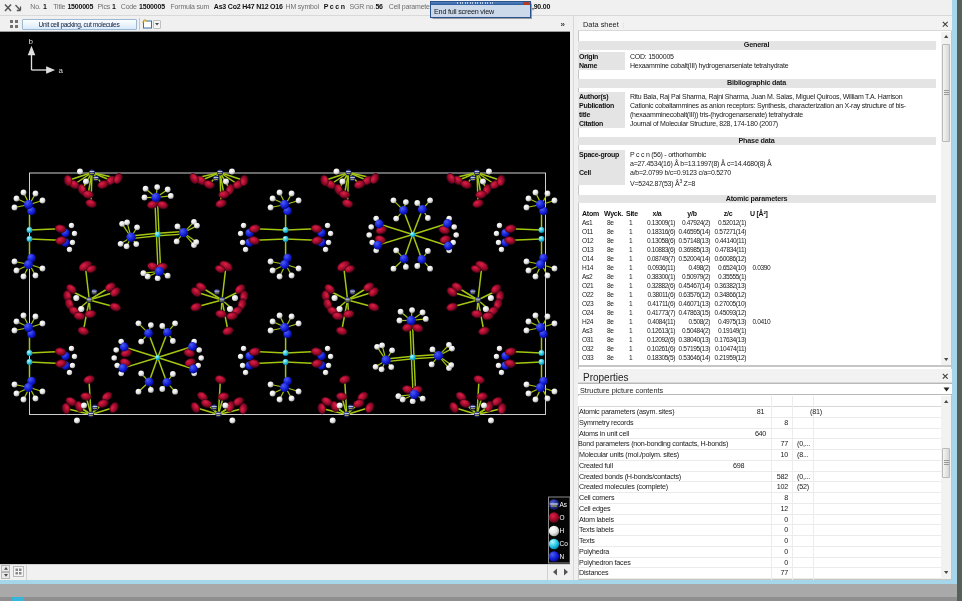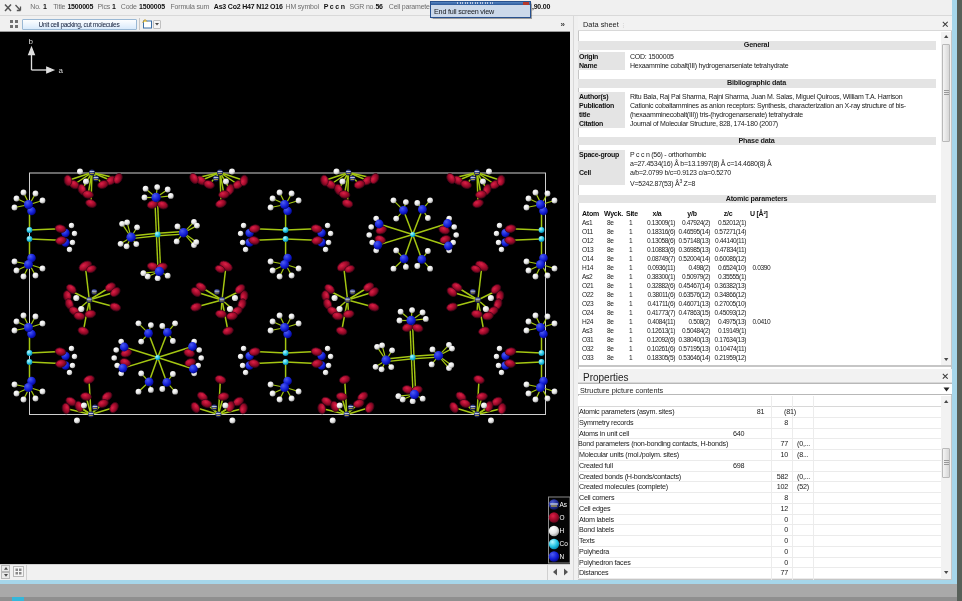--- a/index.html
+++ b/index.html
@@ -1152,29 +1152,29 @@
 <svg class="ab" style="left:943px;top:387px" width="7" height="5" viewBox="0 0 7 5">
     <path d="M0.5 0.5 L6.5 0.5 L3.5 4.5 Z" fill="#222"></path>
   </svg>
 <div style="position:absolute;left:578px;top:395.5px;width:363px;height:11.5px;background:#fff;border-bottom:1px solid #d8d8d8"></div>
 <div style="position:absolute;left:770.7px;top:395.5px;width:1px;height:184px;background:#ececec"></div>
 <div style="position:absolute;left:791.9px;top:395.5px;width:1px;height:184px;background:#ececec"></div>
 <div style="position:absolute;left:812.7px;top:395.5px;width:1px;height:184px;background:#ececec"></div>
 <div class="prow" style="top:407.3px">
     <span style="position:absolute;left:1px">Atomic parameters (asym. sites)</span>
     <span style="position:absolute;left:155px;width:55px;text-align:center">81</span>
-    <span style="position:absolute;left:206px">(81)</span>
+    <span style="position:absolute;left:232px">(81)</span>
   </div>
 <div class="prow" style="top:418.03000000000003px">
     <span style="position:absolute;left:1px">Symmetry records</span>
     <span style="position:absolute;left:155px;width:55px;text-align:right">8</span>
   </div>
 <div class="prow" style="top:428.76000000000005px">
     <span style="position:absolute;left:1px">Atoms in unit cell</span>
-    <span style="position:absolute;left:155px;width:55px;text-align:left">640</span>
+    <span style="position:absolute;left:155px;width:55px;text-align:center">640</span>
   </div>
 <div class="prow" style="top:439.49000000000007px">
     <span style="position:absolute;left:0">Bond parameters (non-bonding contacts, H-bonds)</span>
     <span style="position:absolute;left:155px;width:55px;text-align:right">77</span>
     <span style="position:absolute;left:219px">(0,...</span>
   </div>
 <div class="prow" style="top:450.2200000000001px">
     <span style="position:absolute;left:1px">Molecular units (mol./polym. sites)</span>
     <span style="position:absolute;left:155px;width:55px;text-align:right">10</span>
     <span style="position:absolute;left:219px">(8...</span>
@@ -1199,21 +1199,21 @@
   </div>
 <div class="prow" style="top:503.8700000000002px">
     <span style="position:absolute;left:1px">Cell edges</span>
     <span style="position:absolute;left:155px;width:55px;text-align:right">12</span>
   </div>
 <div class="prow" style="top:514.6000000000001px">
     <span style="position:absolute;left:1px">Atom labels</span>
     <span style="position:absolute;left:155px;width:55px;text-align:right">0</span>
   </div>
 <div class="prow" style="top:525.3300000000002px">
-    <span style="position:absolute;left:1px">Bond labels</span>
+    <span style="position:absolute;left:1px">Texts labels</span>
     <span style="position:absolute;left:155px;width:55px;text-align:right">0</span>
   </div>
 <div class="prow" style="top:536.0600000000002px">
     <span style="position:absolute;left:1px">Texts</span>
     <span style="position:absolute;left:155px;width:55px;text-align:right">0</span>
   </div>
 <div class="prow" style="top:546.7900000000002px">
     <span style="position:absolute;left:1px">Polyhedra</span>
     <span style="position:absolute;left:155px;width:55px;text-align:right">0</span>
   </div>

